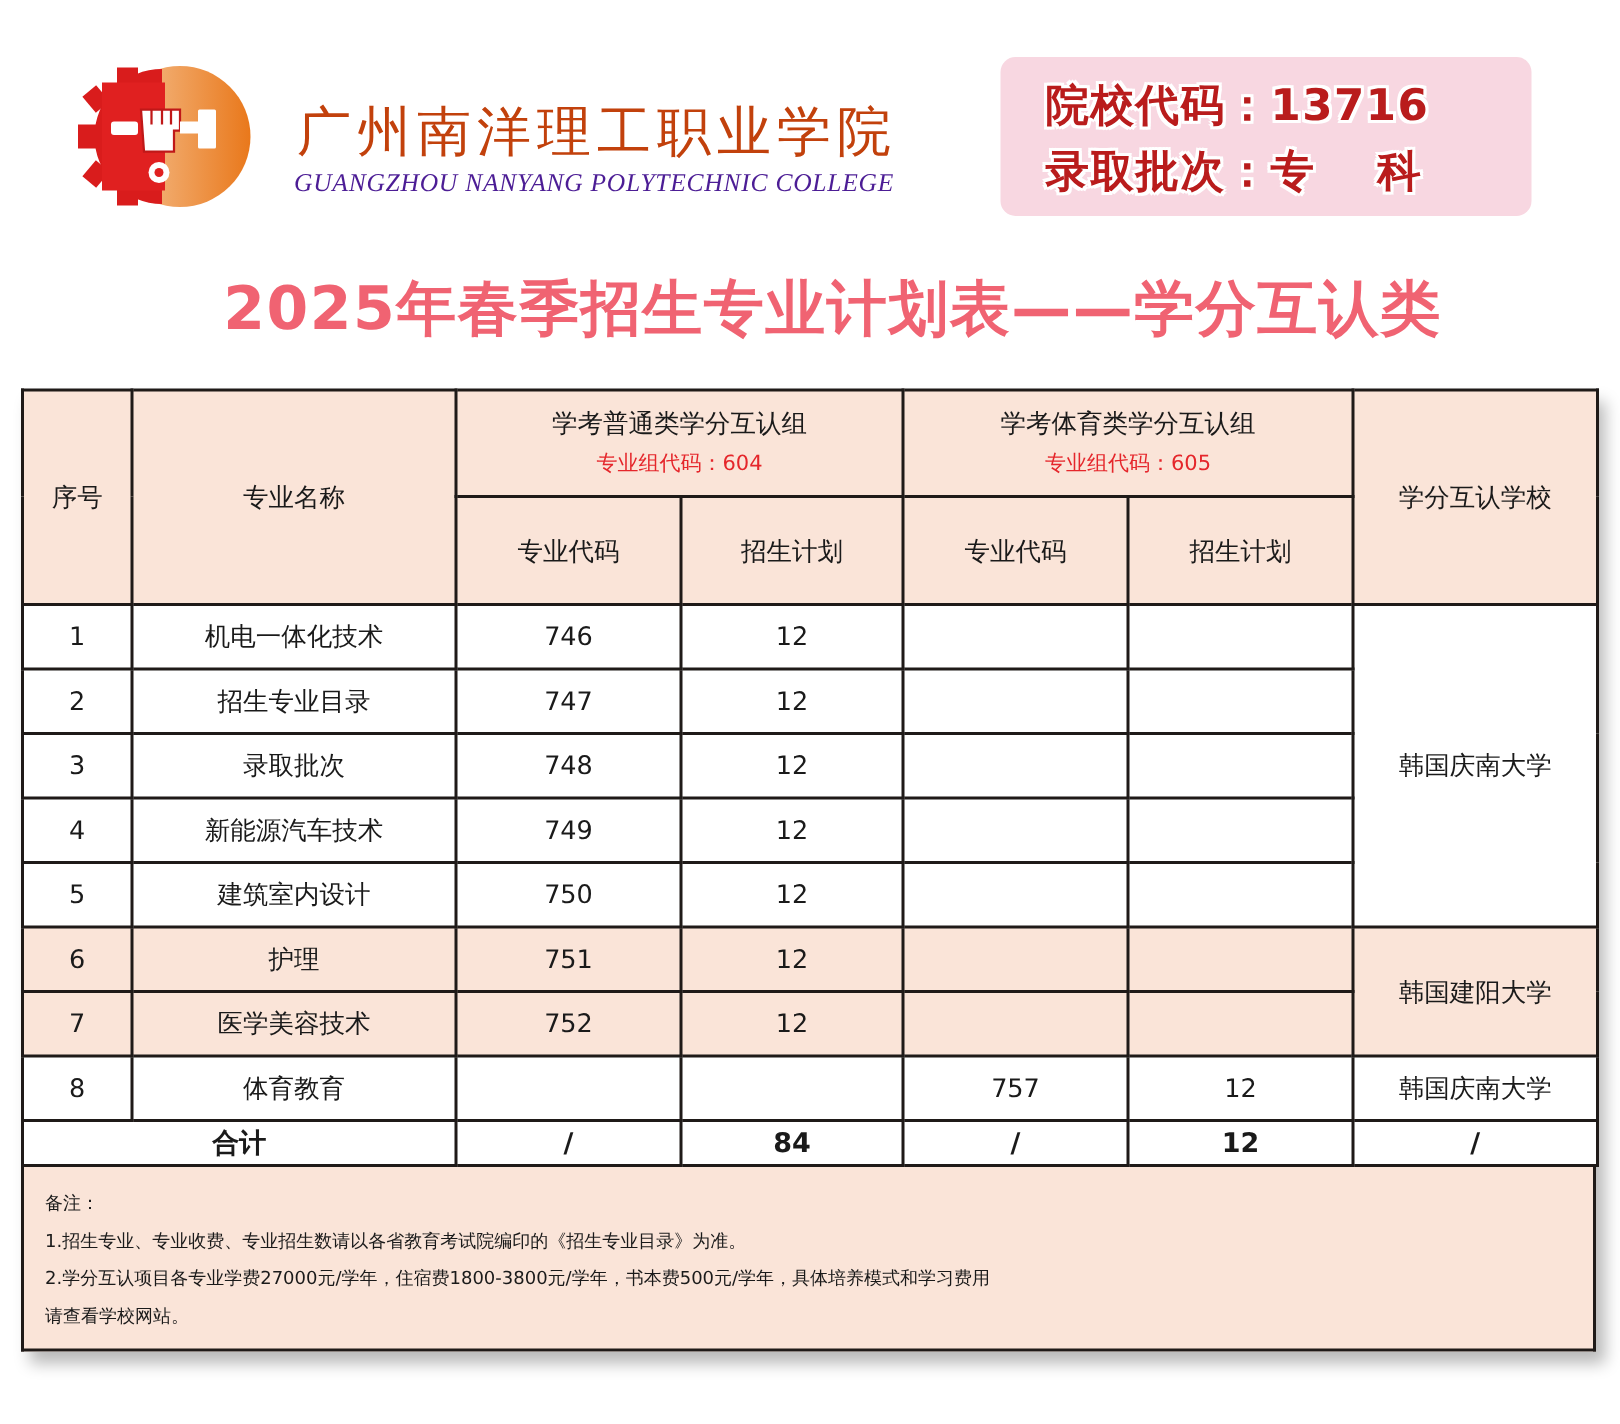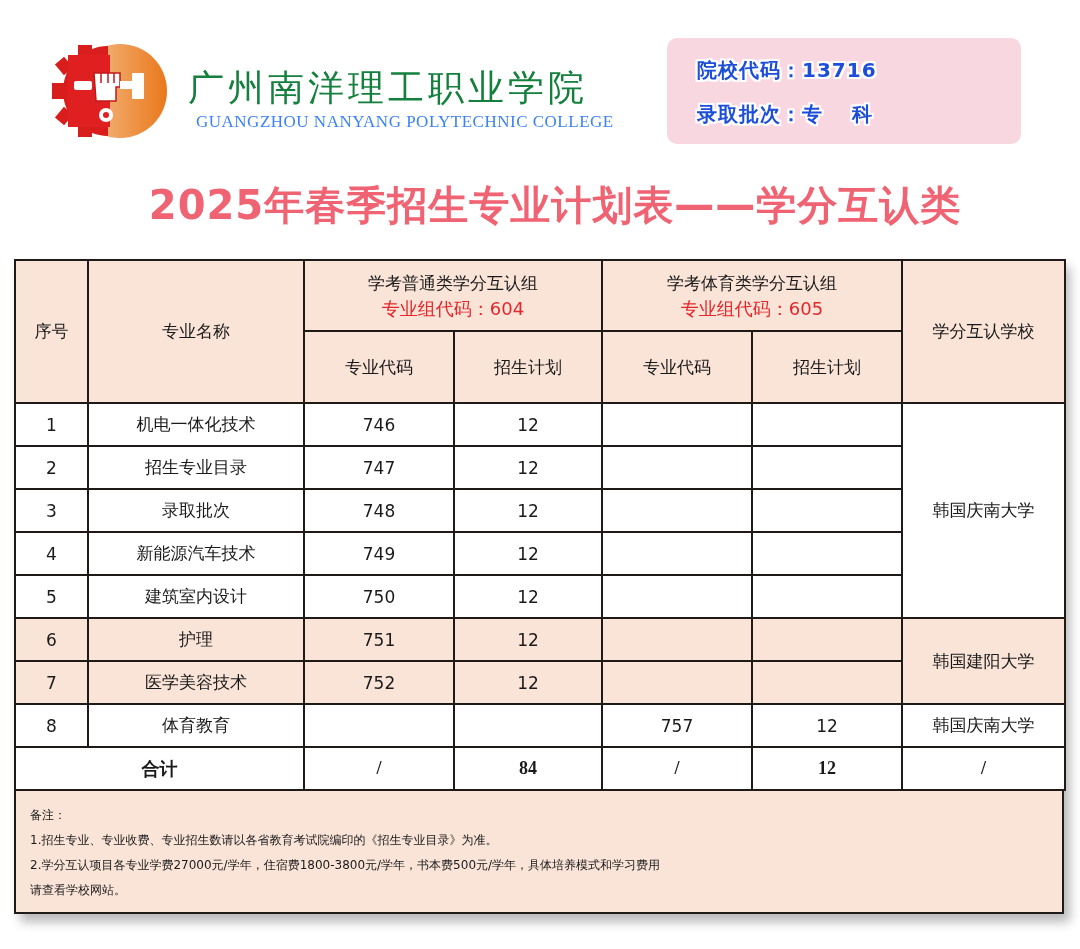--- a/index.html
+++ b/index.html
@@ -1,43 +1,43 @@
 <!DOCTYPE html>
 <html><head>
 <meta charset="utf-8">
 <style>
   * { box-sizing: border-box; margin: 0; padding: 0; }
   html, body { width: 1080px; height: 949px; background: #ffffff; overflow: hidden; }
   body { font-family: "DejaVu Sans", "Liberation Sans", sans-serif; color: #1a1a1a; position: relative; }
 
   
   .logo { position: absolute; left: 48px; top: 43px; width: 124px; height: 96px; }
-  .school-cn { position: absolute; left: 188px; top: 64px; font-family: "DejaVu Serif", "Liberation Serif", serif; font-size: 36px; letter-spacing: 4px; color: #15803d; font-weight: normal; }
-  .school-en { position: absolute; left: 196px; top: 112px; font-family: "Liberation Serif", "DejaVu Serif", serif; font-size: 17px; letter-spacing: 0.5px; color: #3b82f6; }
+  .school-cn { position: absolute; left: 198px; top: 64px; font-family: "DejaVu Serif", "Liberation Serif", serif; font-size: 36px; letter-spacing: 4px; color: #c2410c; font-weight: normal; }
+  .school-en { position: absolute; left: 196px; top: 112px; font-family: "Liberation Serif", "DejaVu Serif", serif; font-size: 17px; letter-spacing: 0.5px; color: #4c1d95; font-style: italic; }
 
   .info-box { position: absolute; left: 667px; top: 38px; width: 354px; height: 106px; background: #f8d7e1; border-radius: 10px; padding: 10px 0 0 30px; }
-  .info-line { font-size: 20px; font-weight: bold; color: #1d4ed8; line-height: 44px; letter-spacing: 1px;
+  .info-line { font-size: 29px; font-weight: bold; color: #b91c1c; line-height: 44px; letter-spacing: 1px;
     text-shadow: -2px -2px 0 #fff, 2px -2px 0 #fff, -2px 2px 0 #fff, 2px 2px 0 #fff, 0 2px 0 #fff, 2px 0 0 #fff, -2px 0 0 #fff, 0 -2px 0 #fff; }
 
   .main-title { position: absolute; left: 0; width: 1110px; top: 178px; text-align: center; font-size: 40px; font-weight: bold; color: #f06372; letter-spacing: 1px; }
 
   
   .tbl-wrap { position: absolute; left: 14px; top: 259px; width: 1050px; box-shadow: 6px 8px 10px rgba(0,0,0,0.28); }
   table { border-collapse: collapse; width: 1050px; table-layout: fixed; }
   td, th { border: 2px solid #1f1a18; text-align: center; vertical-align: middle; font-size: 17px; }
   th { background: #fae4d8; font-weight: normal; color: #1a1a1a; }
   .hdr-top { height: 71px; }
   .hdr-sub { height: 72px; }
   .grp-title { display: block; font-size: 17px; line-height: 26px; }
-  .grp-code { display: block; color: #e5262b; font-size: 18px; line-height: 26px; }
+  .grp-code { display: block; color: #e5262b; font-size: 14px; line-height: 26px; }
   tr.data td { height: 43px; background: #ffffff; font-weight: normal; }
   tr.data.pink td { background: #fae4d8; }
   td.school-cell { background: #ffffff; text-align: center; }
   td.school-cell.pink { background: #fae4d8; }
-  tr.total td { height: 43px; background: #fff; font-weight: bold; font-size: 18px; font-family: Liberation Serif, serif; }
+  tr.total td { height: 30px; background: #fff; font-weight: bold; font-size: 18px; }
   .notes { border: 2px solid #1f1a18; border-top: none; background: #fae4d8; padding: 12px 0 10px 14px; font-size: 12px; line-height: 25px; color: #1a1a1a; height: 123px; }
 </style>
 </head>
 <body>
 
 <div class="logo">
   <svg width="124" height="96" viewBox="0 0 124 96">
     <defs>
       <linearGradient id="og" x1="0" x2="1" y1="0" y2="0">
         <stop offset="0" stop-color="#f6c79a"></stop>

